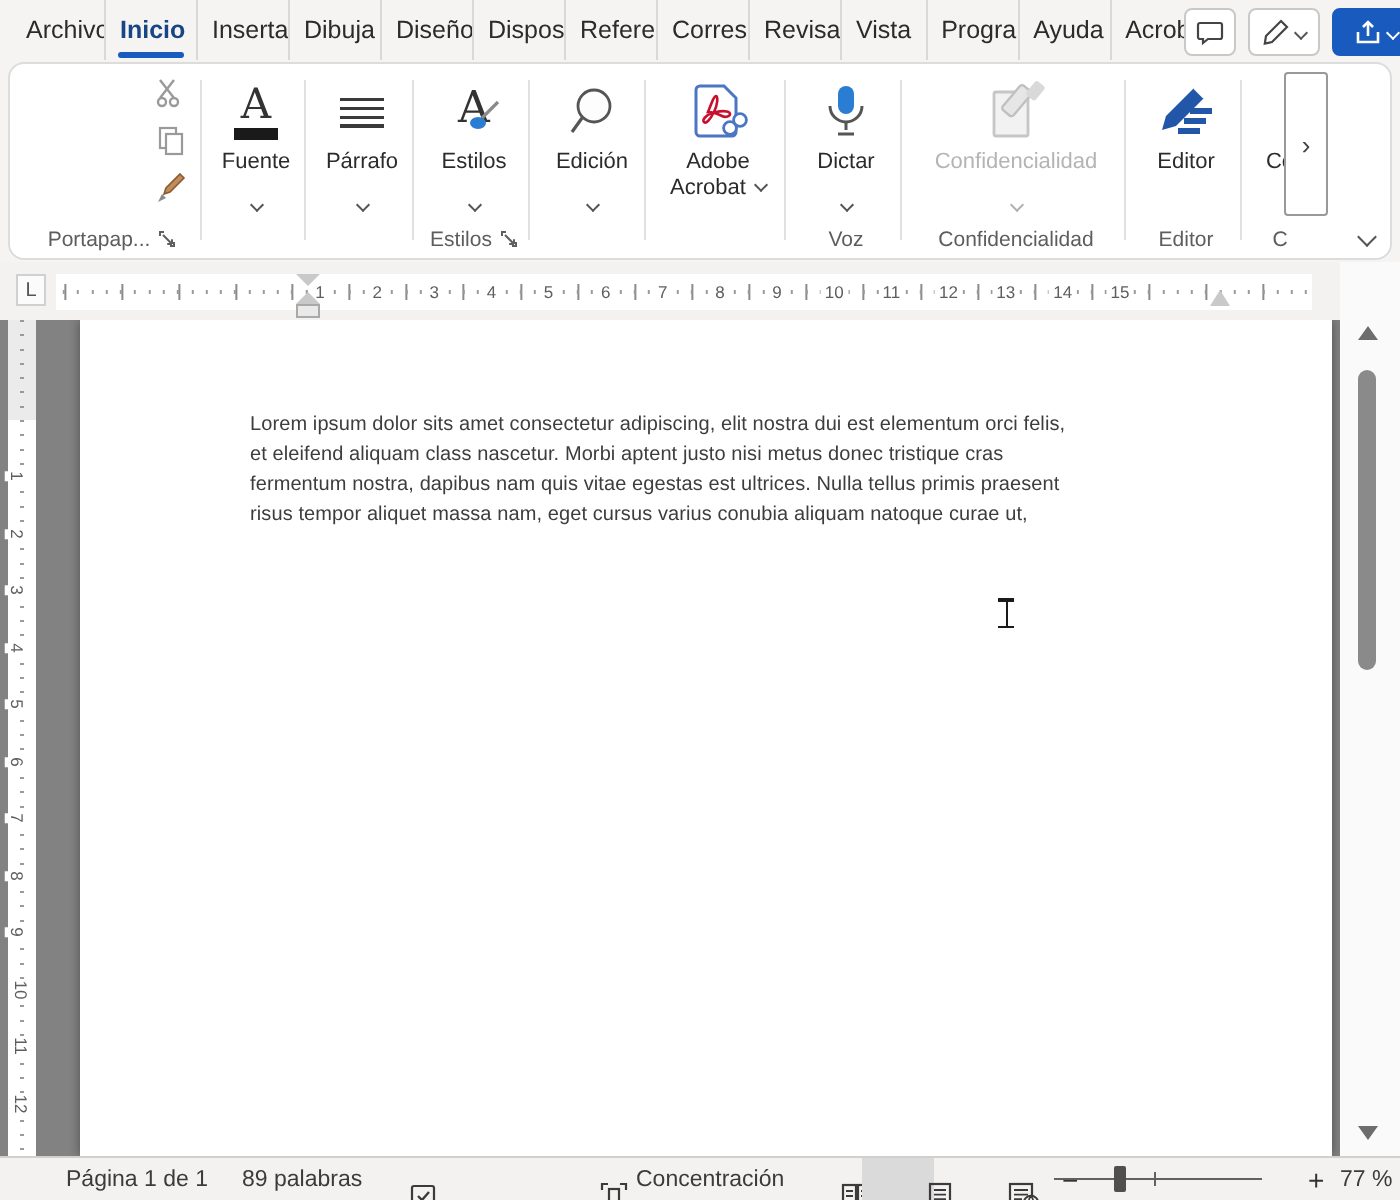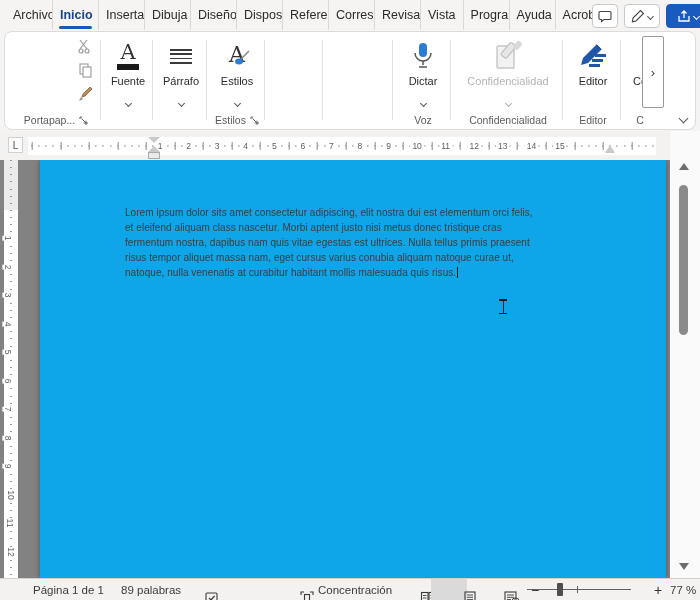--- a/index.html
+++ b/index.html
@@ -72,21 +72,21 @@
              border-bottom:8px solid #c9c9c9; }
 
   
   .docarea { position:absolute; left:0; top:160px; width:700px; height:418px; background:#828282; overflow:hidden; }
   .vruler { position:absolute; left:4px; top:0; width:14px; height:418px; background:#fff; }
   .vruler .marginzone { position:absolute; left:0; top:0; width:14px; height:50px; background:#ebebeb; }
   .vruler .minorv { position:absolute; top:0; bottom:0; left:6px; width:2px;
       background:repeating-linear-gradient(to bottom, #9a9a9a 0 1px, transparent 1px 7.14px); }
   .vnum { position:absolute; left:2px; transform:translateY(-50%) rotate(90deg); font-size:8.5px;
           color:#5e5e5e; background:#fff; line-height:10px; padding:1px 0; }
-  .page { position:absolute; left:40px; top:0; width:626px; height:418px; background:#0ea5e9;
+  .page { position:absolute; left:40px; top:0; width:626px; height:418px; background:#ffffff;
           box-shadow:0 0 5px rgba(0,0,0,0.4); }
   .doctext { position:absolute; left:85px; top:46px; width:462px; font-size:10px; line-height:14.9px;
              color:#3d3d3d; letter-spacing:0.05px; }
   .caret { display:inline-block; width:1px; height:11px; background:#111; vertical-align:-2px; margin-left:1px; }
   .ibeam { position:absolute; left:497px; top:139px; width:12px; height:15px; }
   .ibeam i { position:absolute; left:5.5px; top:1px; width:1.5px; height:13px; background:#1a1a1a; }
   .ibeam u, .ibeam s { position:absolute; left:2px; width:8px; height:1.5px; background:#1a1a1a; }
   .ibeam u { top:0; } .ibeam s { bottom:0; }
 
   
@@ -231,22 +231,51 @@
       <div class="bchev"><span class="chev"></span></div>
     </div>
     <div class="glabel">
       <span>Estilos</span><span class="launch"><svg width="9" height="9" viewBox="0 0 9 9">
             <path d="M1 3V1h2M8 6v2H6M2.5 2.5L7 7M7 7V4.6M7 7H4.6" fill="none" stroke="#5f5f5f" stroke-width="1"></path>
           </svg></span>
     </div>
   </div>
   <div class="sep" style="left:259px;"></div>
 
+  <div class="rgroup" style="left:264px; width:54px;">
+    <div>
+      <div class="bicon">
+        <svg width="26" height="26" viewBox="0 0 26 26">
+            <circle cx="14" cy="10" r="8" fill="#fdfdfd" stroke="#555" stroke-width="1.4"></circle>
+            <path d="M8 16L3 23" stroke="#555" stroke-width="1.6"></path>
+          </svg>
+      </div>
+      <div class="blabel">Edición</div>
+      <div class="bchev"><span class="chev"></span></div>
+    </div>
+  </div>
   <div class="sep" style="left:317px;"></div>
 
+  <div class="rgroup" style="left:322px; width:64px;">
+    <div>
+      <div class="bicon">
+        <svg width="30" height="32" viewBox="0 0 30 32">
+          <path d="M6 3h12l6 6v17a2 2 0 0 1-2 2H6a2 2 0 0 1-2-2V5a2 2 0 0 1 2-2z" fill="#fff" stroke="#4a76c4" stroke-width="1.5"></path>
+          <path d="M10 16c2-5 3-8 4-8s1 4-1 8 -4 6-5 5 1-4 6-5 7 0 7 1-2 2-4 1-5-2-7-2z" fill="none" stroke="#c8102e" stroke-width="1.3"></path>
+          <circle cx="21" cy="24" r="3.2" fill="#fff" stroke="#4a76c4" stroke-width="1.4"></circle>
+          <circle cx="26" cy="20" r="3.2" fill="#fff" stroke="#4a76c4" stroke-width="1.4"></circle>
+        </svg>
+      </div>
+      <div class="blabel">Adobe</div>
+      <div class="blabel">
+        <span>Acrobat</span>
+        <span class="chev" style="vertical-align:2px;margin-left:2px;"></span>
+      </div>
+    </div>
+  </div>
   <div class="sep" style="left:387px;"></div>
 
   <div class="rgroup" style="left:392px; width:52px;">
     <div>
       <div class="bicon">
         <svg width="24" height="30" viewBox="0 0 24 30">
           <rect x="8" y="2" width="8" height="14" rx="4" fill="#2b7cd3"></rect>
           <path d="M4 12a8 8 0 0 0 16 0" fill="none" stroke="#555" stroke-width="1.5"></path>
           <path d="M12 20v4M8 26h8" stroke="#555" stroke-width="1.5"></path>
         </svg>
@@ -338,21 +367,20 @@
   </div>
 </div>
 
 <div class="docarea">
   <div class="page">
     <div class="doctext" id="doctext">
         <div>Lorem ipsum dolor sits amet consectetur adipiscing, elit nostra dui est elementum orci felis,</div>
         <div>et eleifend aliquam class nascetur. Morbi aptent justo nisi metus donec tristique cras</div>
         <div>fermentum nostra, dapibus nam quis vitae egestas est ultrices. Nulla tellus primis praesent</div>
         <div>risus tempor aliquet massa nam, eget cursus varius conubia aliquam natoque curae ut,</div>
-        <div>natoque, nulla venenatis at curabitur habitant mollis malesuada quis risus.<span class="caret"></span></div>
       </div>
   </div>
   <div class="vruler">
     <div class="marginzone"></div>
     <div class="minorv"></div>
     <div id="vnums">
         <span class="vnum" style="top: 78px;">1</span>
         <span class="vnum" style="top: 106.5px;">2</span>
         <span class="vnum" style="top: 135px;">3</span>
         <span class="vnum" style="top: 163.5px;">4</span>

